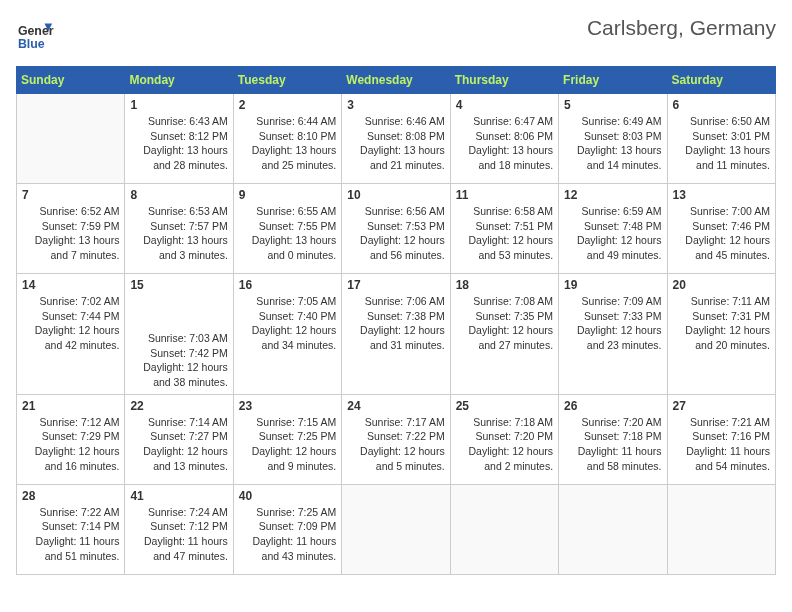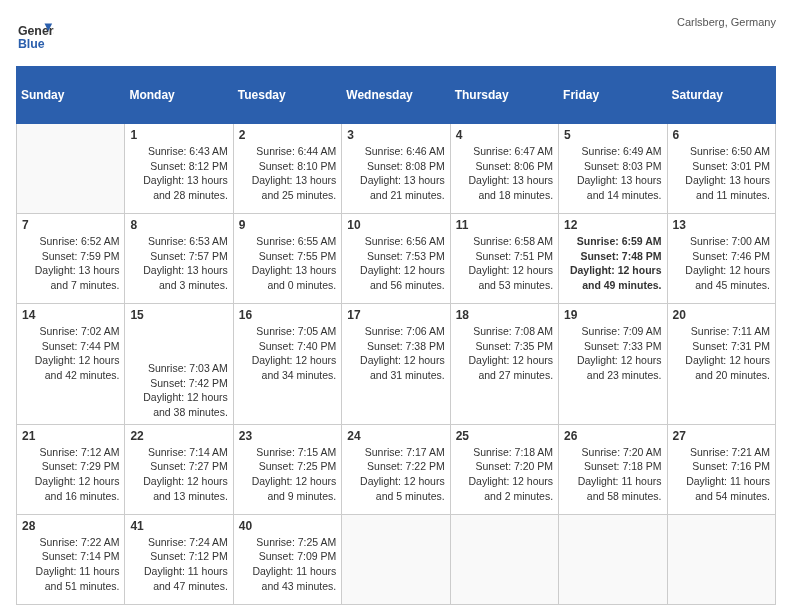--- a/index.html
+++ b/index.html
@@ -29,32 +29,32 @@
       margin-right: 4px;
     }
     .title-block { text-align: right; }
     .month-title {
       font-size: 32px;
       font-weight: bold;
       color: #333;
       line-height: 1.1;
     }
     .location {
-      font-size: 11px;
+      font-size: 21px;
       color: #555;
     }
     .calendar {
       width: 100%;
       border-collapse: collapse;
       font-size: 11px;
     }
     .calendar th {
       background: #2b5fad;
-      color: #ffffff;
-      padding: 21px 4px;
+      color: #bef264;
+      padding: 6px 4px;
       text-align: left;
       font-size: 12px;
       font-weight: bold;
       border: 1px solid #2b5fad;
     }
     .calendar td {
       border: 1px solid #ccc;
       vertical-align: top;
       padding: 4px 5px;
       min-height: 80px;
@@ -184,21 +184,21 @@
         </td>
         <td>
           <div class="day-num">11</div>
           <div class="day-info" style="white-space: pre-line;">Sunrise: 6:58 AM
 Sunset: 7:51 PM
 Daylight: 12 hours
 and 53 minutes.</div>
         </td>
         <td>
           <div class="day-num">12</div>
-          <div class="day-info" style="white-space: pre-line; font-weight: bold;">Sunrise: 6:59 AM
+          <div class="day-info" style="white-space: pre-line;">Sunrise: 6:59 AM
 Sunset: 7:48 PM
 Daylight: 12 hours
 and 49 minutes.</div>
         </td>
         <td>
           <div class="day-num">13</div>
           <div class="day-info" style="white-space: pre-line;">Sunrise: 7:00 AM
 Sunset: 7:46 PM
 Daylight: 12 hours
 and 45 minutes.</div>

